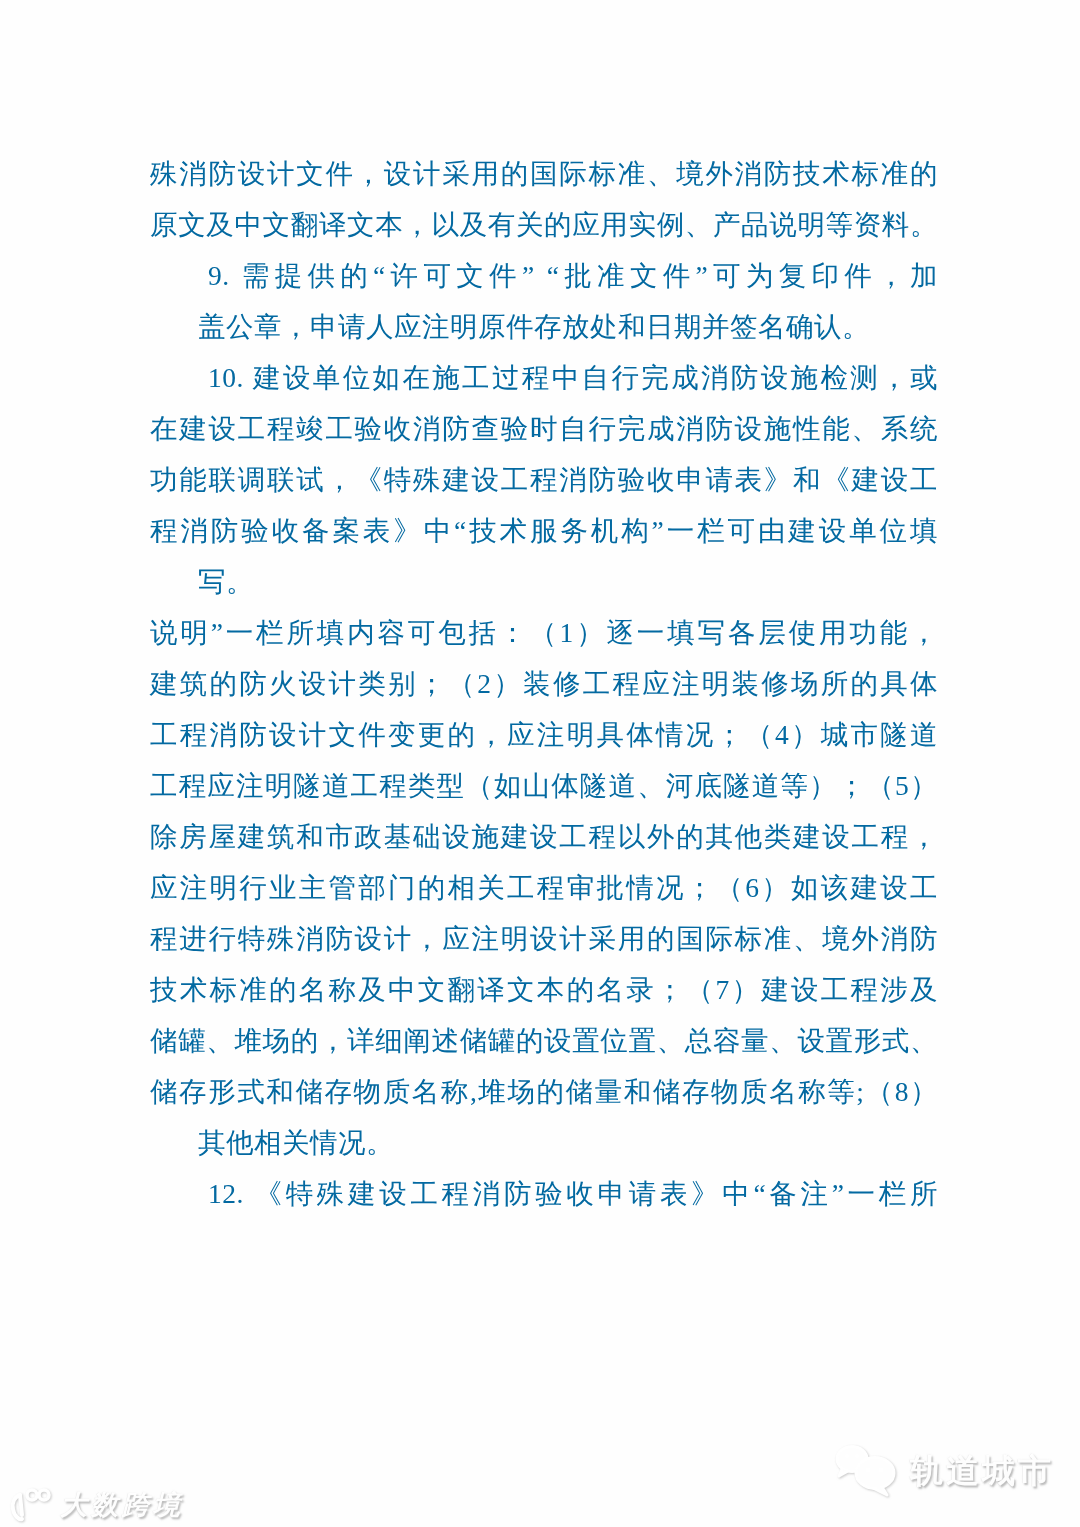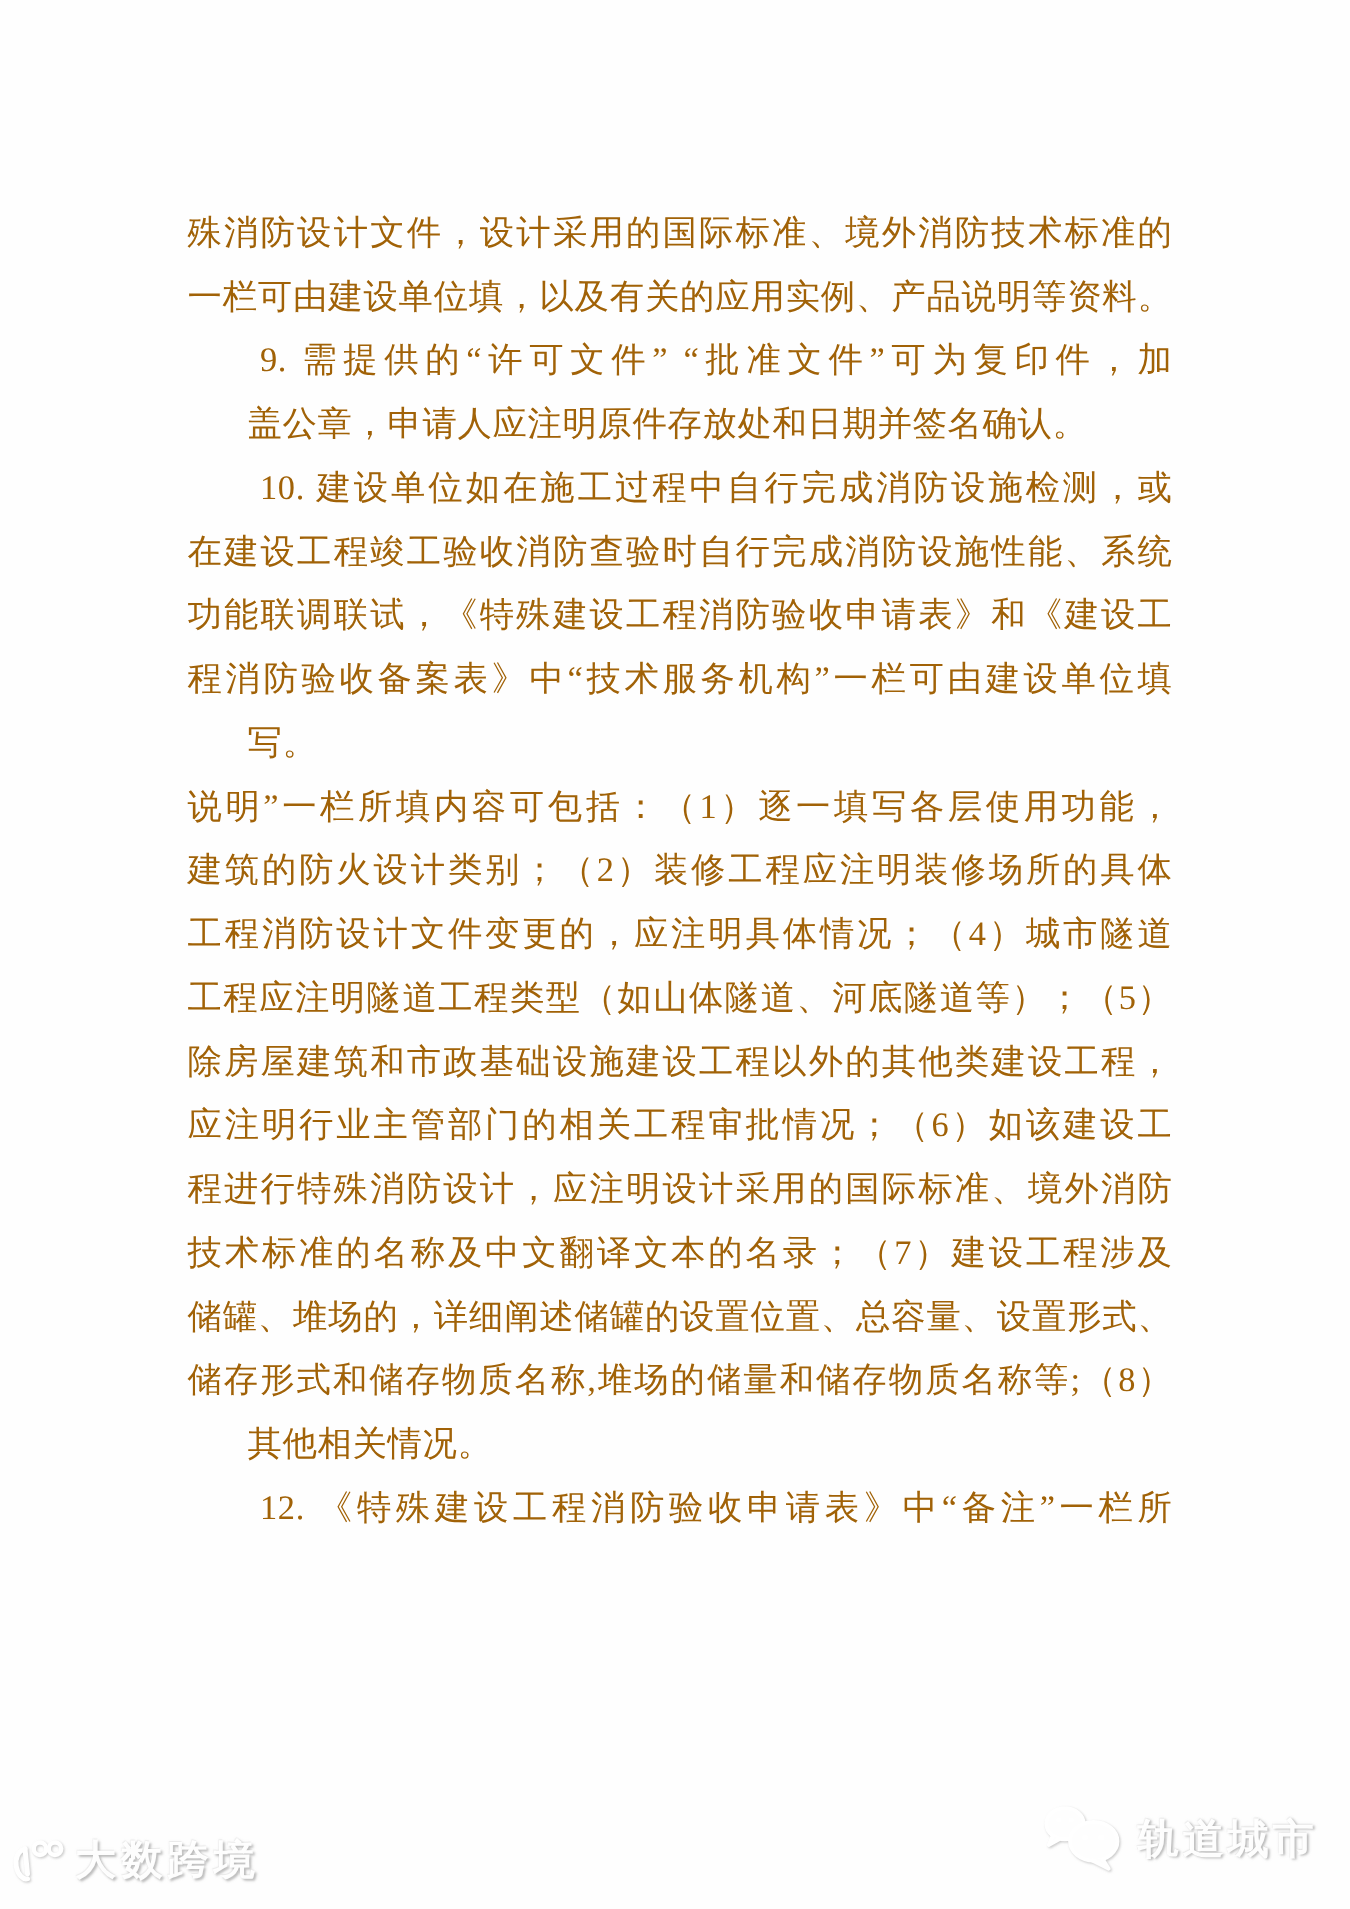--- a/index.html
+++ b/index.html
@@ -10,23 +10,23 @@
     width: 1080px;
     height: 1527px;
     position: relative;
     background: #fefefe;
     overflow: hidden;
     font-family: "Liberation Serif", "DejaVu Serif", serif;
   }
   .doc-text {
     position: absolute;
     left: 150px;
-    top: 160px;
+    top: 148px;
     width: 788px;
-    color: #a16207;
+    color: #0369a1;
   }
   .doc-line {
     font-size: 27.5px;
     line-height: 51px;
     height: 51px;
     white-space: nowrap;
     text-align: justify;
     text-align-last: justify;
     letter-spacing: 0.5px;
   }
@@ -49,38 +49,39 @@
                  -0.5px -0.5px 1px rgba(215,215,215,0.5);
     font-family: "Liberation Sans", "DejaVu Sans", sans-serif;
     font-weight: bold;
     user-select: none;
   }
   .wm svg {
     filter: drop-shadow(1px 1px 1px rgba(160,160,160,0.55));
   }
   .wm-dashu {
     left: 8px;
-    bottom: 16px;
-    font-size: 33px;
+    bottom: 2px;
+    font-size: 27px;
     letter-spacing: 4px;
+    font-style: italic;
   }
   .wm-guidao {
     right: 26px;
     bottom: 28px;
     font-size: 33px;
     letter-spacing: 3px;
   }
 </style>
 </head>
 <body>
 
 <div class="doc-text">
 
 <div class="doc-line">殊消防设计文件，设计采用的国际标准、境外消防技术标准的</div>
-    <div class="doc-line">一栏可由建设单位填，以及有关的应用实例、产品说明等资料。</div>
+    <div class="doc-line">原文及中文翻译文本，以及有关的应用实例、产品说明等资料。</div>
     <div class="doc-line indent">9. 需提供的“许可文件” “批准文件”可为复印件，加</div>
     <div class="doc-line para-end">盖公章，申请人应注明原件存放处和日期并签名确认。</div>
     <div class="doc-line indent">10. 建设单位如在施工过程中自行完成消防设施检测，或</div>
     <div class="doc-line">在建设工程竣工验收消防查验时自行完成消防设施性能、系统</div>
     <div class="doc-line">功能联调联试，《特殊建设工程消防验收申请表》和《建设工</div>
     <div class="doc-line">程消防验收备案表》中“技术服务机构”一栏可由建设单位填</div>
     <div class="doc-line para-end">写。</div>
     <div class="doc-line">说明”一栏所填内容可包括：（1）逐一填写各层使用功能，</div>
     <div class="doc-line">建筑的防火设计类别；（2）装修工程应注明装修场所的具体</div>
     <div class="doc-line">工程消防设计文件变更的，应注明具体情况；（4）城市隧道</div>

